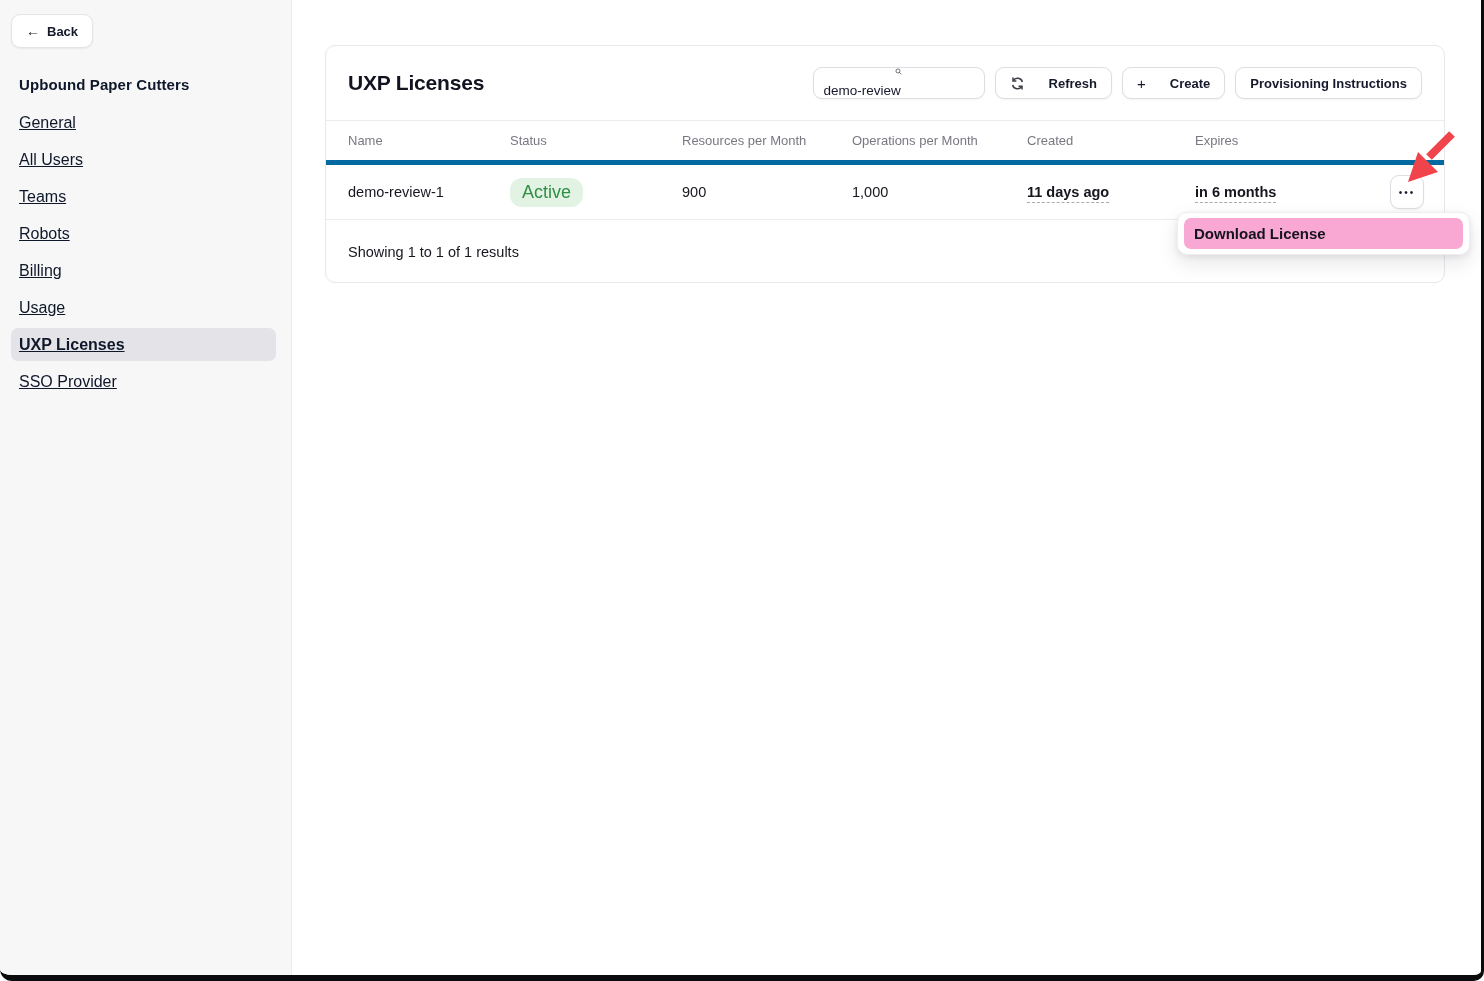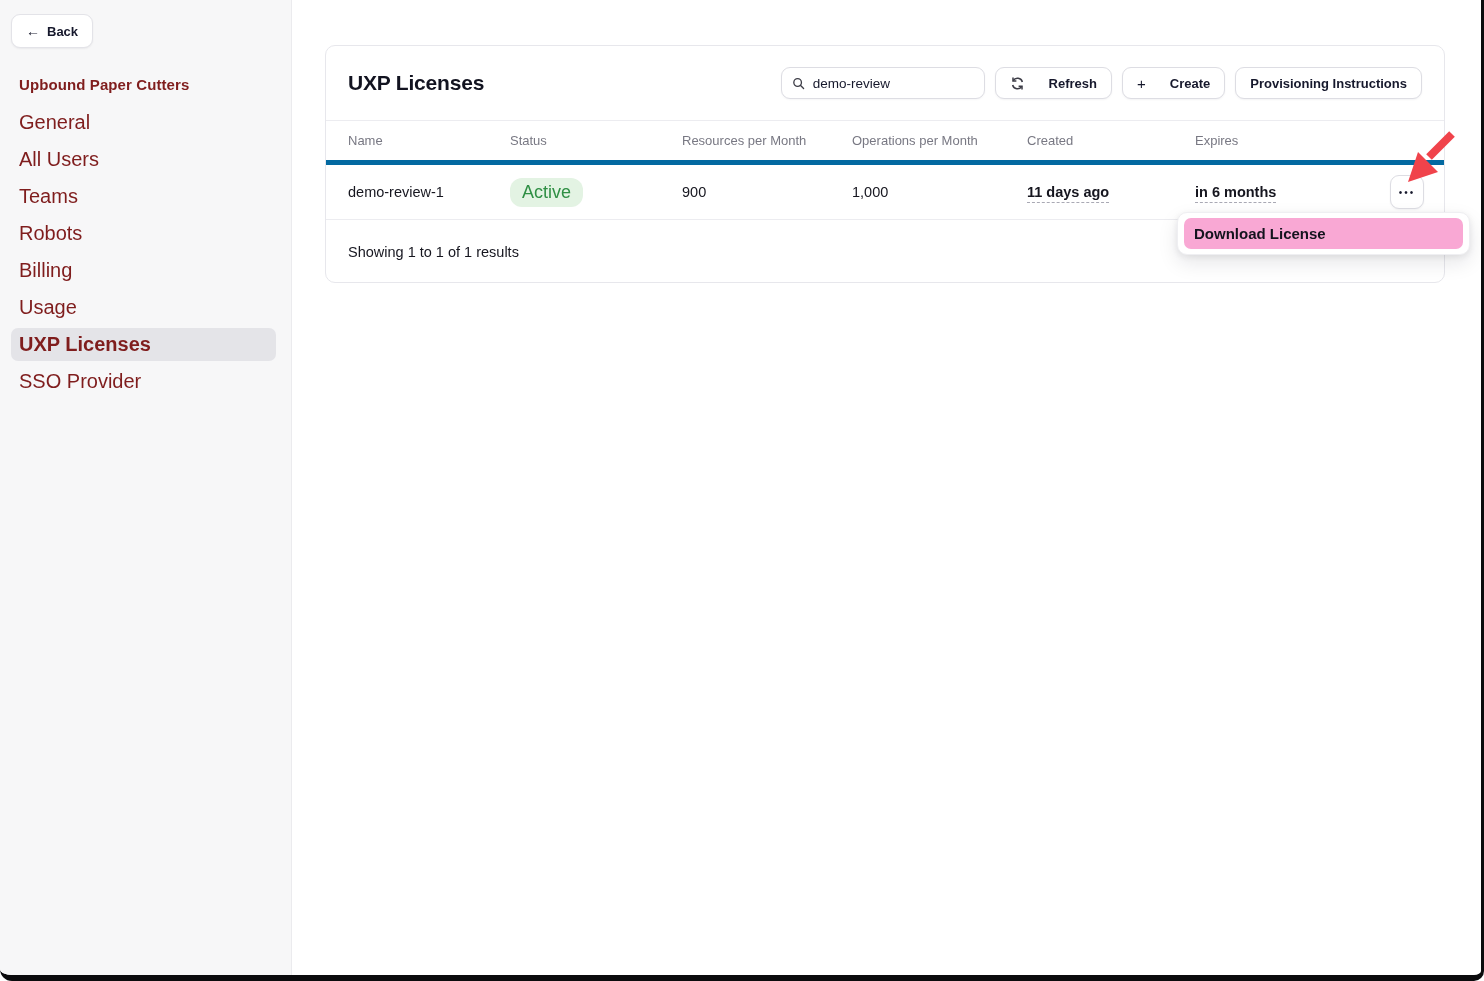--- a/index.html
+++ b/index.html
@@ -20,44 +20,45 @@
   .back-btn {
     position:absolute; left:11px; top:14px; height:34px; padding:0 14px;
     display:inline-flex; align-items:center; gap:7px;
     background:#ffffff; border:1px solid #e3e3e8; border-radius:9px;
     font-size:13px; font-weight:700; color:#16182c; cursor:pointer;
     box-shadow:0 1px 2px rgba(20,20,40,0.06);
   }
   .back-btn .arrow { font-size:14px; font-weight:700; }
   .org-title {
     position:absolute; left:19px; top:76px;
-    font-size:15px; font-weight:700; color:#7f1d1d; letter-spacing:0.1px;
+    font-size:15px; font-weight:700; color:#0f172a; letter-spacing:0.1px;
   }
   .nav { position:absolute; left:11px; top:106px; width:265px; }
   .nav-item {
     height:33px; margin-bottom:4px; padding:0 8px; display:flex; align-items:center;
-    font-size:20px; color:#7f1d1d; border-radius:7px; cursor:pointer;
+    font-size:16px; color:#0f172a; border-radius:7px; cursor:pointer;text-decoration:underline;
   }
   .nav-item.active { background:#e4e4e8; font-weight:700; }
 
   
   .card {
     position:absolute; left:325px; top:45px; width:1120px; height:238px;
     background:#ffffff; border:1px solid #e7e7ec; border-radius:10px;
   }
   .card-header {
     height:75px; display:flex; align-items:center; justify-content:space-between;
     padding:0 22px; border-bottom:1px solid #ececf0;
   }
   .card-title { font-size:21px; font-weight:700; color:#121320; letter-spacing:-0.2px; }
   .toolbar { display:flex; align-items:center; gap:10px; }
   .search-box {
-    width:204px; height:32px; display:flex; align-items:center; gap:8px;
+    width:172px; height:32px; display:flex; align-items:center; gap:8px;
     border:1px solid #dddde3; border-radius:9px; background:#fff; padding:0 10px;
     box-shadow:0 1px 2px rgba(20,20,40,0.04);
+    flex-direction:column;
   }
   .search-box input {
     border:none; outline:none; width:100%; font-size:13.5px; color:#16182c;
     font-family:"Liberation Sans", sans-serif; background:transparent;
   }
   .btn {
     height:32px; padding:0 14px; display:inline-flex; align-items:center; gap:24px;
     background:#fff; border:1px solid #dddde3; border-radius:9px;
     font-size:13px; font-weight:700; color:#16182c; cursor:pointer;
     box-shadow:0 1px 2px rgba(20,20,40,0.05); white-space:nowrap;

